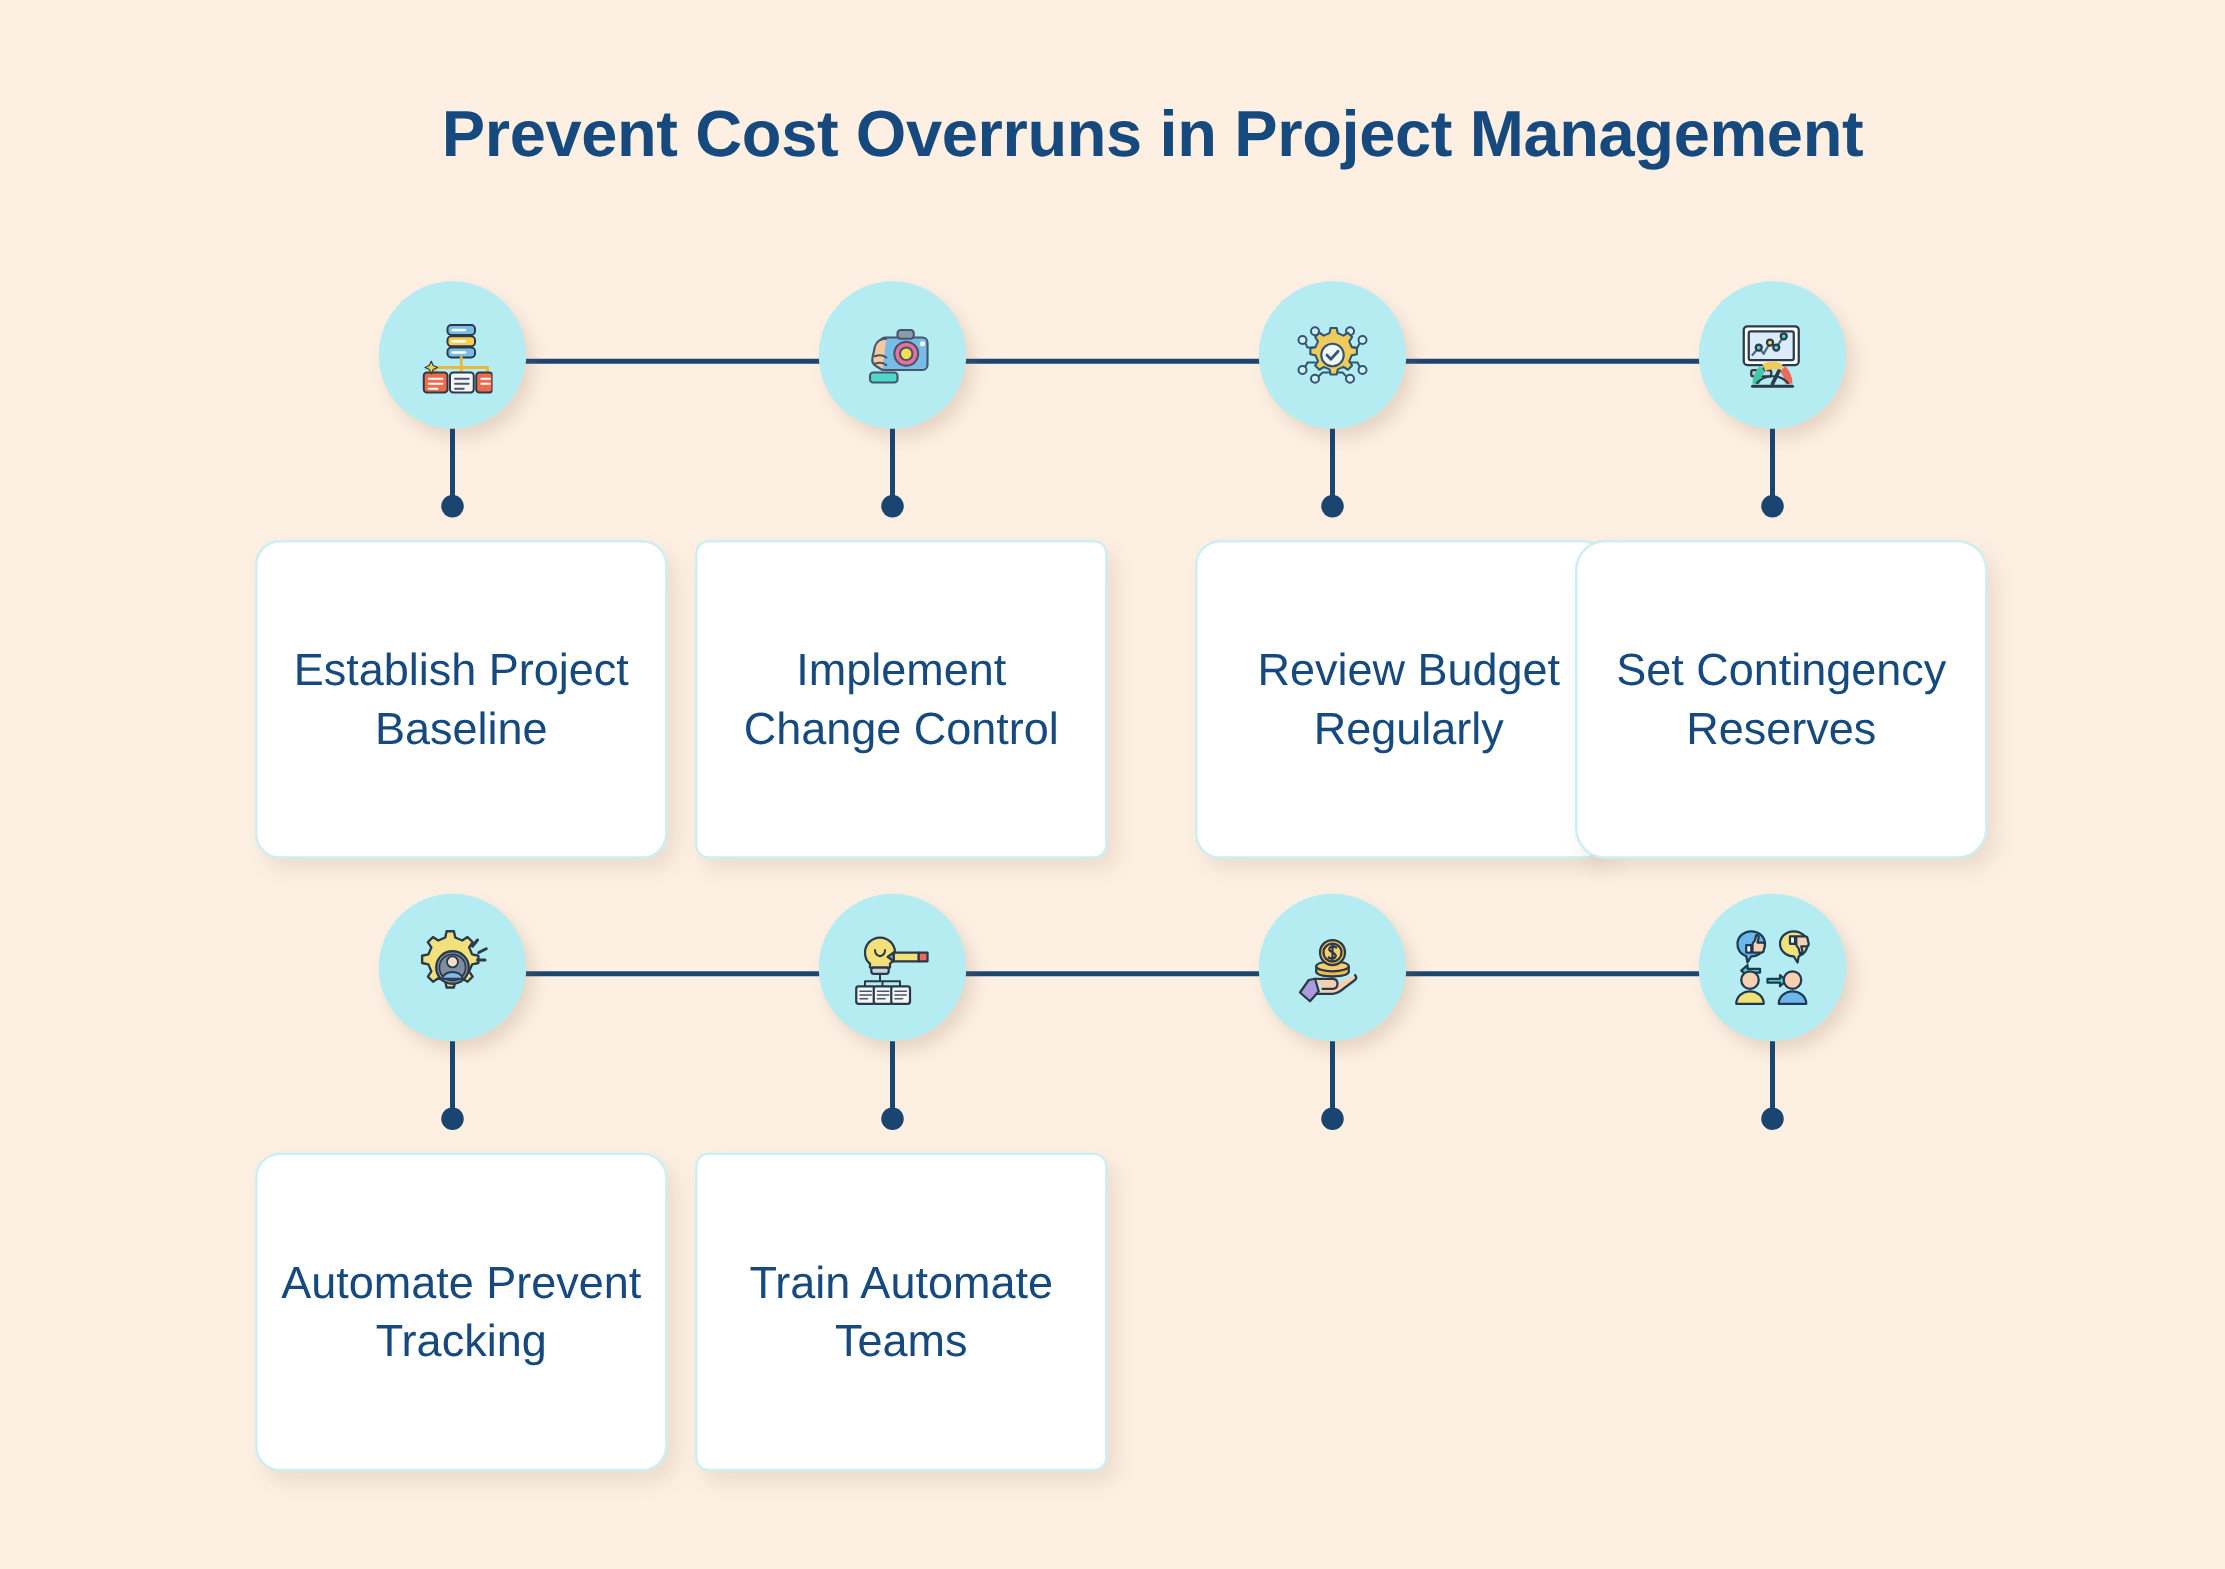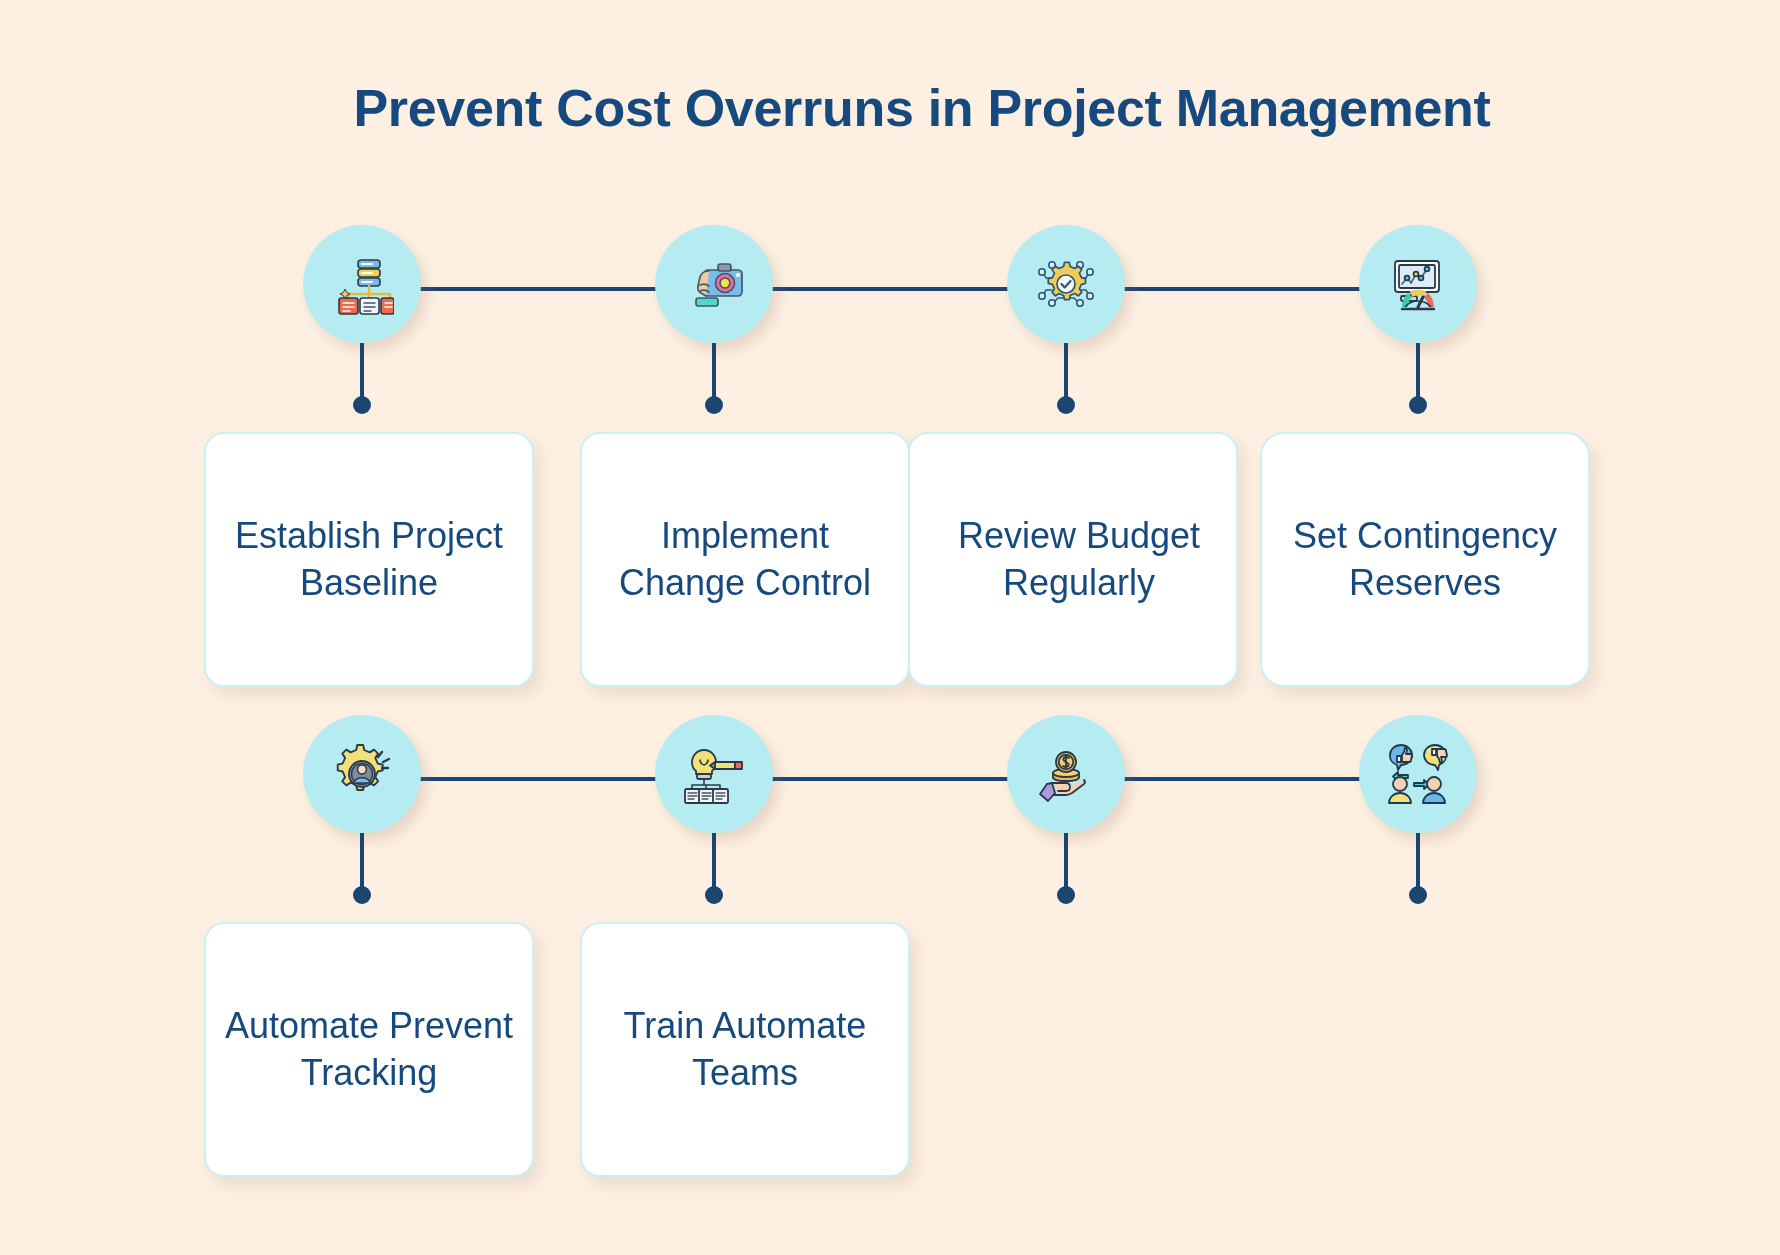--- a/index.html
+++ b/index.html
@@ -125,22 +125,22 @@
     border: 2px solid #CDEFF4;
     border-radius: 20px;
     box-shadow: 7px 9px 16px rgba(150, 120, 95, 0.16);
     display: flex;
     align-items: center;
     justify-content: flex-start;
     box-sizing: border-box;
     padding: 0 16px;
   }
   .k0 { left: 204px; }
-  .k1 { left: 580px; }
-  .k2 { left: 908px; padding-left: 28px; }
+  .k1 { left: 556px; border-radius: 11px; }
+  .k2 { left: 956px; padding-left: 28px; }
   .k3 { left: 1260px; border-radius: 24px; }
 
   .card-label {
     font-size: 36px;
     line-height: 1.28;
     color: #164A7F;
     text-align: center;
     font-weight: normal;
   }
 </style>

